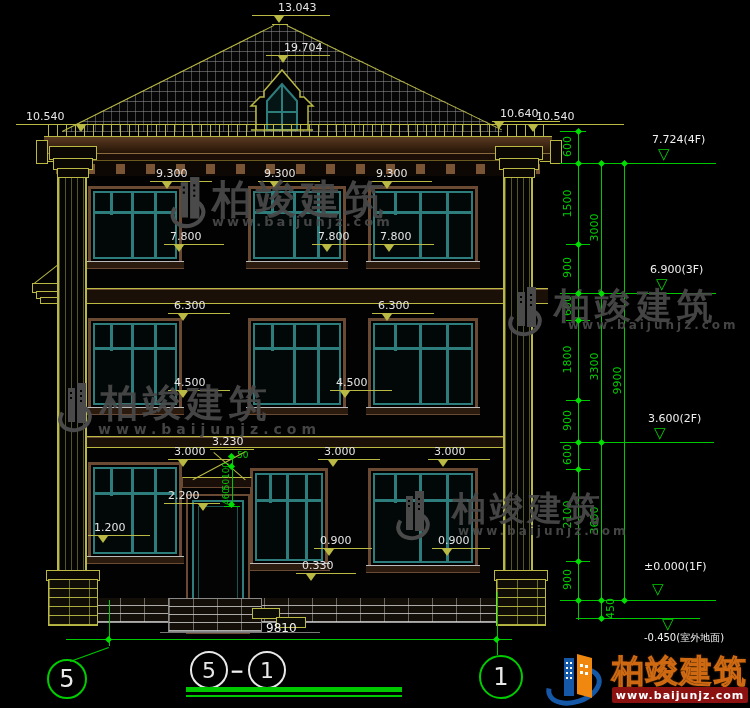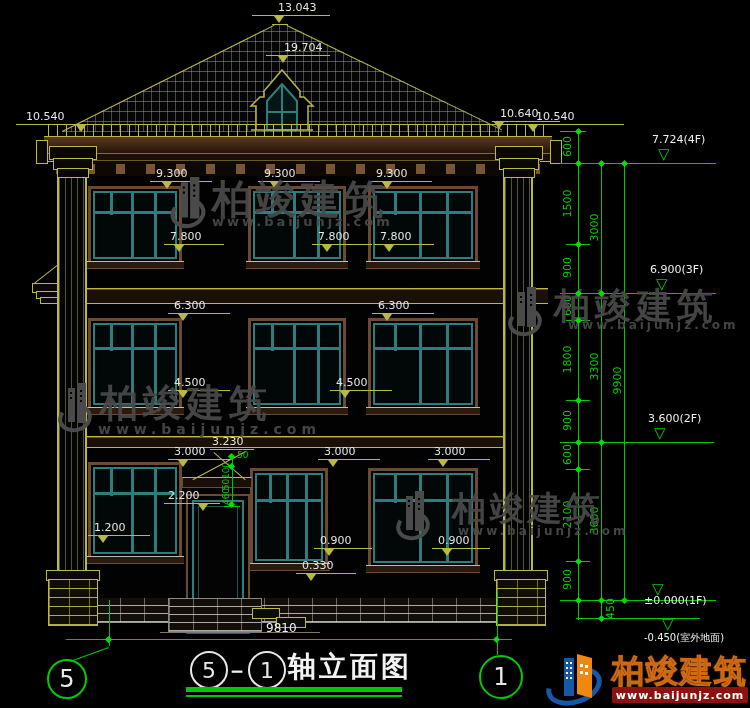--- a/index.html
+++ b/index.html
@@ -347,21 +347,20 @@
     <span>1</span>
     </div>
 
   <div class="tbubble" style="left:190px;top:651px;width:34px;height:34px;">
     <span>5</span>
     </div>
   <span class="ttl" style="left:226px;top:656px;font-size:22px;">－</span>
   <div class="tbubble" style="left:248px;top:651px;width:34px;height:34px;">
     <span>1</span>
     </div>
-  <span class="ttl" style="left:288px;top:648px;font-size:28px;letter-spacing:3px;">轴立面图</span>
   <div class="gbar" style="left:186px;top:687px;width:216px;height:5px;"></div>
   <div class="gbar" style="left:186px;top:695px;width:216px;height:2px;"></div>
 
   <div>
     <div class="gvl" style="left:578px;top:131px;height:489px;"></div>
     <div class="gvl" style="left:601px;top:163px;height:455px;"></div>
     <div class="gvl" style="left:624px;top:163px;height:437px;"></div>
     <div class="ghl" style="left:560px;top:131px;width:26px;"></div>
     <div class="ghl" style="left:560px;top:163px;width:156px;"></div>
     <div class="ghl" style="left:566px;top:244px;width:24px;"></div>
@@ -391,21 +390,21 @@
     <span class="vdim" style="left:590px;top:603px;">450</span>
     <span class="vdim" style="left:597px;top:375px;">9900</span>
   </div>
 
   <span class="elabel" style="left:652px;top:133px;">7.724(4F)</span>
   <span class="etri" style="left: 658px; top: 148px;">▽</span>
   <span class="elabel" style="left:650px;top:263px;">6.900(3F)</span>
   <span class="etri" style="left: 656px; top: 278px;">▽</span>
   <span class="elabel" style="left:648px;top:412px;">3.600(2F)</span>
   <span class="etri" style="left: 654px; top: 427px;">▽</span>
-  <span class="elabel" style="left:644px;top:594px;">±0.000(1F)</span>
+  <span class="elabel" style="left:644px;top:560px;">±0.000(1F)</span>
   <span class="etri" style="left: 652px; top: 583px;">▽</span>
   <span class="etri" style="left: 662px; top: 618px;">▽</span>
   <span class="elabel" style="left:644px;top:631px;font-size:10px;">-0.450(室外地面)</span>
 
   <div class="abs" style="left:170px;top:176px;">
     <svg width="36" height="54" viewBox="0 0 34 52">
         <ellipse cx="17" cy="36" rx="15" ry="12" fill="none" stroke="#4a4a4a" stroke-width="4" stroke-dasharray="52 18" transform="rotate(-15 17 36)"></ellipse>
         <rect x="10" y="6" width="7" height="34" fill="#4a4a4a"></rect>
         <rect x="19" y="1" width="9" height="40" fill="#4a4a4a"></rect>
         <path d="M12 10h2v2h-2z M12 15h2v2h-2z M22 8h2v2h-2z M22 13h2v2h-2z M22 18h2v2h-2z" fill="#000"></path>

